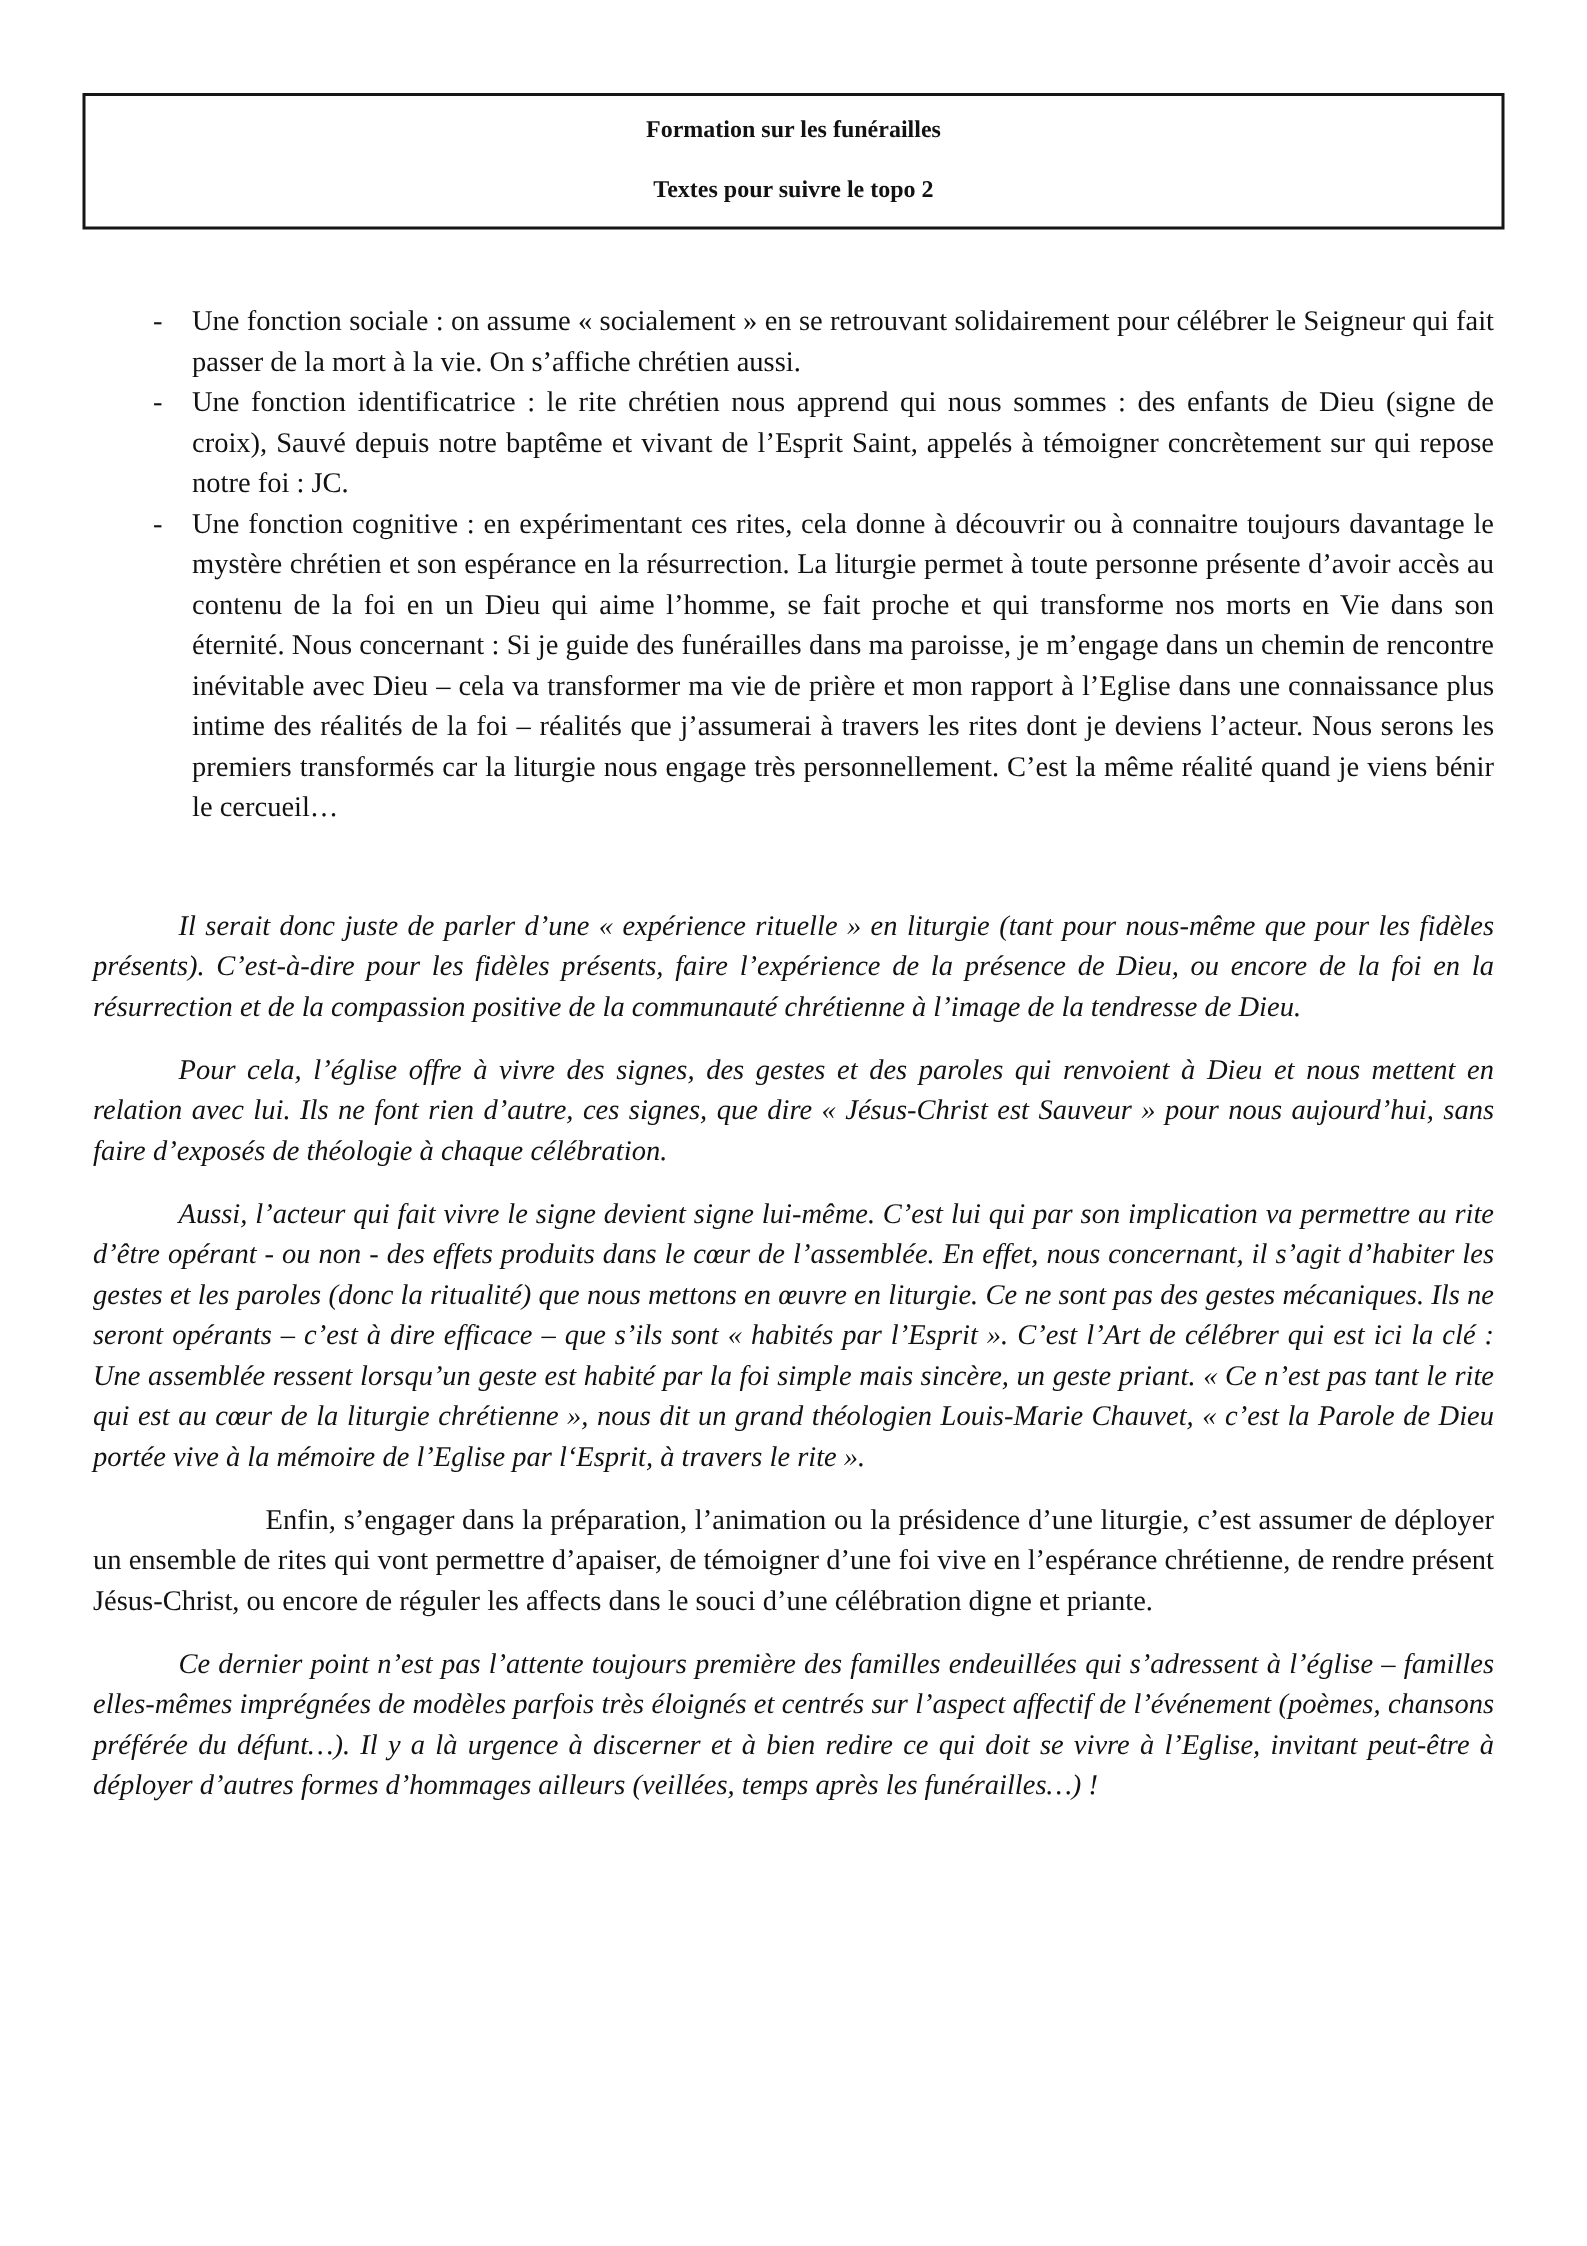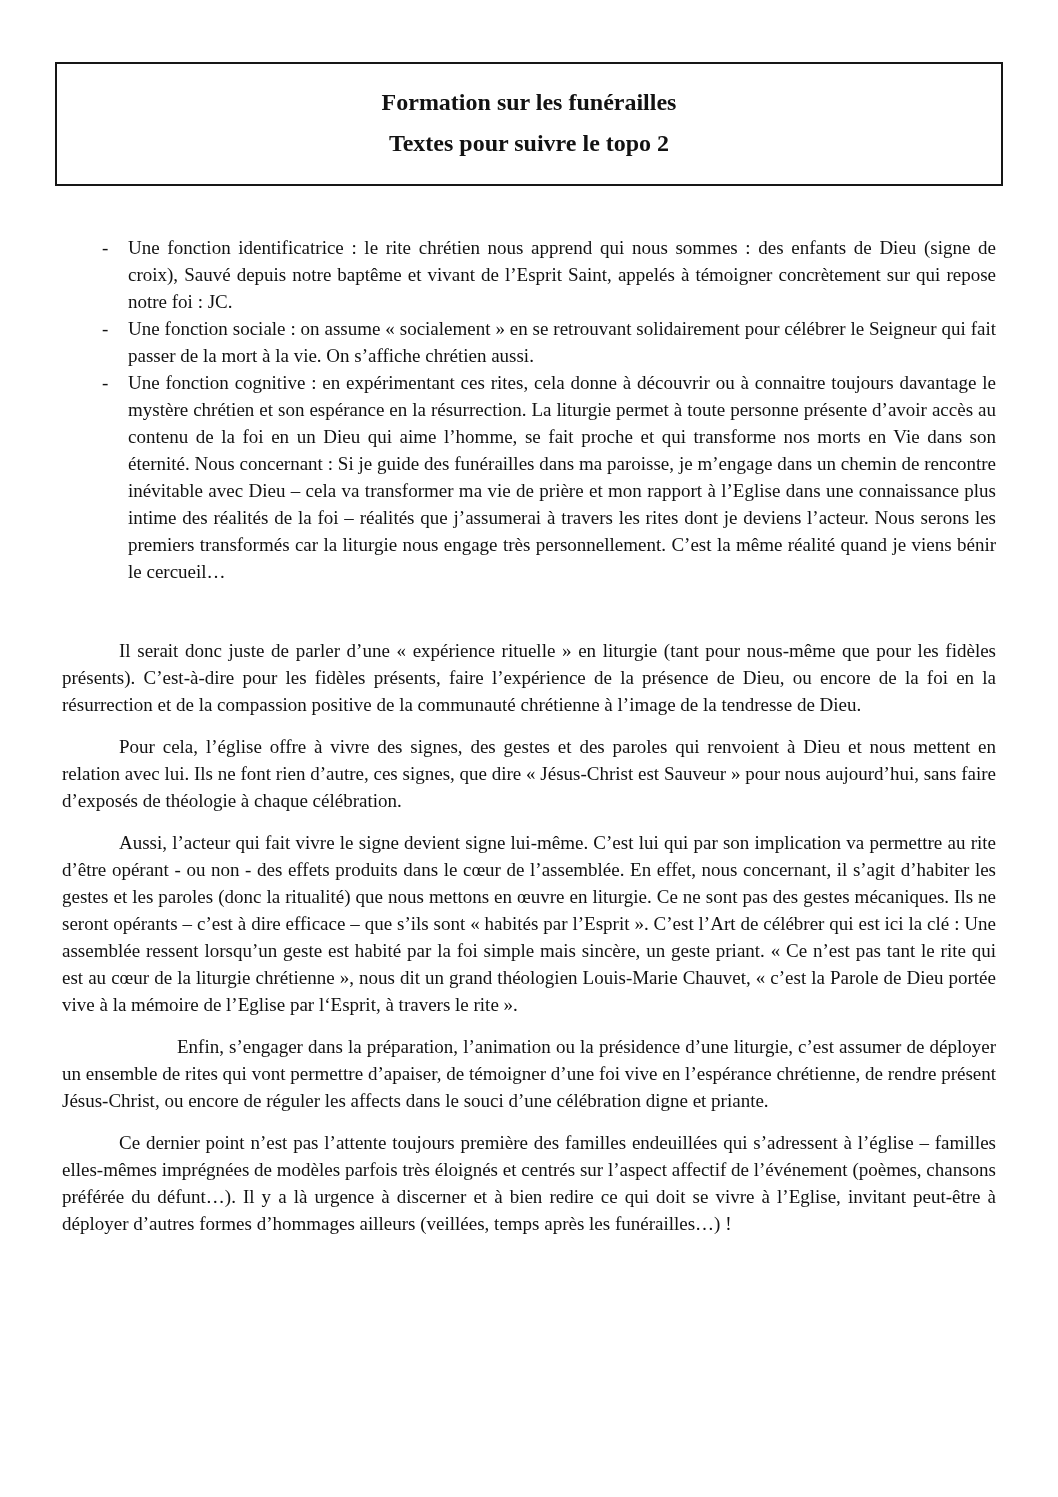--- a/index.html
+++ b/index.html
@@ -18,22 +18,22 @@
     padding: 62px 62px 0 62px;
     overflow: hidden;
   }
   .title-box {
     border: 2px solid #161616;
     margin: 0 -7px 48px -7px;
     padding: 10px 10px 12px 10px;
     text-align: center;
   }
   .title-box p {
-    margin: 16px;
-    font-size: 24px;
+    margin: 0;
+    font-size: 16px;
     font-weight: bold;
     line-height: 25px;
   }
   .title-box p + p {
     margin-top: 15px;
   }
   .intro {
     margin: 0 0 15px 0;
     font-size: 19px;
     line-height: 27px;
@@ -58,37 +58,37 @@
     left: 40px;
     top: 0;
   }
   .para {
     margin: 0 0 15px 0;
     font-size: 19px;
     line-height: 27px;
     text-align: justify;
     text-justify: inter-word;
   }
-  .indent-normal { text-indent: 57px; }
+  .indent-normal { text-indent: 57px; font-style: italic; }
   .indent-large  { text-indent: 115px; }
 </style>
 </head>
 <body>
 
 <div class="page">
 
   <div class="title-box">
     <p>Formation sur les funérailles</p>
     <p>Textes pour suivre le topo 2</p>
   </div>
 
 
   <ul class="bullets">
+      <li class="bullet-item">Une fonction sociale&nbsp;: on assume «&nbsp;socialement&nbsp;» en se retrouvant solidairement pour célébrer le Seigneur qui fait passer de la mort à la vie. On s’affiche chrétien aussi.</li>
       <li class="bullet-item">Une fonction identificatrice&nbsp;: le rite chrétien nous apprend qui nous sommes&nbsp;: des enfants de Dieu (signe de croix), Sauvé depuis notre baptême et vivant de l’Esprit Saint, appelés à témoigner concrètement sur qui repose notre foi&nbsp;: JC.</li>
-      <li class="bullet-item">Une fonction sociale&nbsp;: on assume «&nbsp;socialement&nbsp;» en se retrouvant solidairement pour célébrer le Seigneur qui fait passer de la mort à la vie. On s’affiche chrétien aussi.</li>
       <li class="bullet-item">Une fonction cognitive&nbsp;: en expérimentant ces rites, cela donne à découvrir ou à connaitre toujours davantage le mystère chrétien et son espérance en la résurrection. La liturgie permet à toute personne présente d’avoir accès au contenu de la foi en un Dieu qui aime l’homme, se fait proche et qui transforme nos morts en Vie dans son éternité. Nous concernant&nbsp;: Si je guide des funérailles dans ma paroisse, je m’engage dans un chemin de rencontre inévitable avec Dieu – cela va transformer ma vie de prière et mon rapport à l’Eglise dans une connaissance plus intime des réalités de la foi – réalités que j’assumerai à travers les rites dont je deviens l’acteur. Nous serons les premiers transformés car la liturgie nous engage très personnellement. C’est la même réalité quand je viens bénir le cercueil…</li>
     </ul>
 
   <div>
       <p class="para indent-normal">Il serait donc juste de parler d’une «&nbsp;expérience rituelle&nbsp;» en liturgie (tant pour nous-même que pour les fidèles présents). C’est-à-dire pour les fidèles présents, faire l’expérience de la présence de Dieu, ou encore de la foi en la résurrection et de la compassion positive de la communauté chrétienne à l’image de la tendresse de Dieu.</p>
       <p class="para indent-normal">Pour cela, l’église offre à vivre des signes, des gestes et des paroles qui renvoient à Dieu et nous mettent en relation avec lui. Ils ne font rien d’autre, ces signes, que dire «&nbsp;Jésus-Christ est Sauveur&nbsp;» pour nous aujourd’hui, sans faire d’exposés de théologie à chaque célébration.</p>
       <p class="para indent-normal">Aussi, l’acteur qui fait vivre le signe devient signe lui-même. C’est lui qui par son implication va permettre au rite d’être opérant - ou non - des effets produits dans le cœur de l’assemblée. En effet, nous concernant, il s’agit d’habiter les gestes et les paroles (donc la ritualité) que nous mettons en œuvre en liturgie. Ce ne sont pas des gestes mécaniques. Ils ne seront opérants – c’est à dire efficace – que s’ils sont «&nbsp;habités par l’Esprit&nbsp;». C’est l’Art de célébrer qui est ici la clé&nbsp;: Une assemblée ressent lorsqu’un geste est habité par la foi simple mais sincère, un geste priant. «&nbsp;Ce n’est pas tant le rite qui est au cœur de la liturgie chrétienne&nbsp;», nous dit un grand théologien Louis-Marie Chauvet, «&nbsp;c’est la Parole de Dieu portée vive à la mémoire de l’Eglise par l‘Esprit, à travers le rite&nbsp;».</p>
       <p class="para indent-large">Enfin, s’engager dans la préparation, l’animation ou la présidence d’une liturgie, c’est assumer de déployer un ensemble de rites qui vont permettre d’apaiser, de témoigner d’une foi vive en l’espérance chrétienne, de rendre présent Jésus-Christ, ou encore de réguler les affects dans le souci d’une célébration digne et priante.</p>
       <p class="para indent-normal">Ce dernier point n’est pas l’attente toujours première des familles endeuillées qui s’adressent à l’église – familles elles-mêmes imprégnées de modèles parfois très éloignés et centrés sur l’aspect affectif de l’événement (poèmes, chansons préférée du défunt…). Il y a là urgence à discerner et à bien redire ce qui doit se vivre à l’Eglise, invitant peut-être à déployer d’autres formes d’hommages ailleurs (veillées, temps après les funérailles…)&nbsp;!</p>
     </div>

